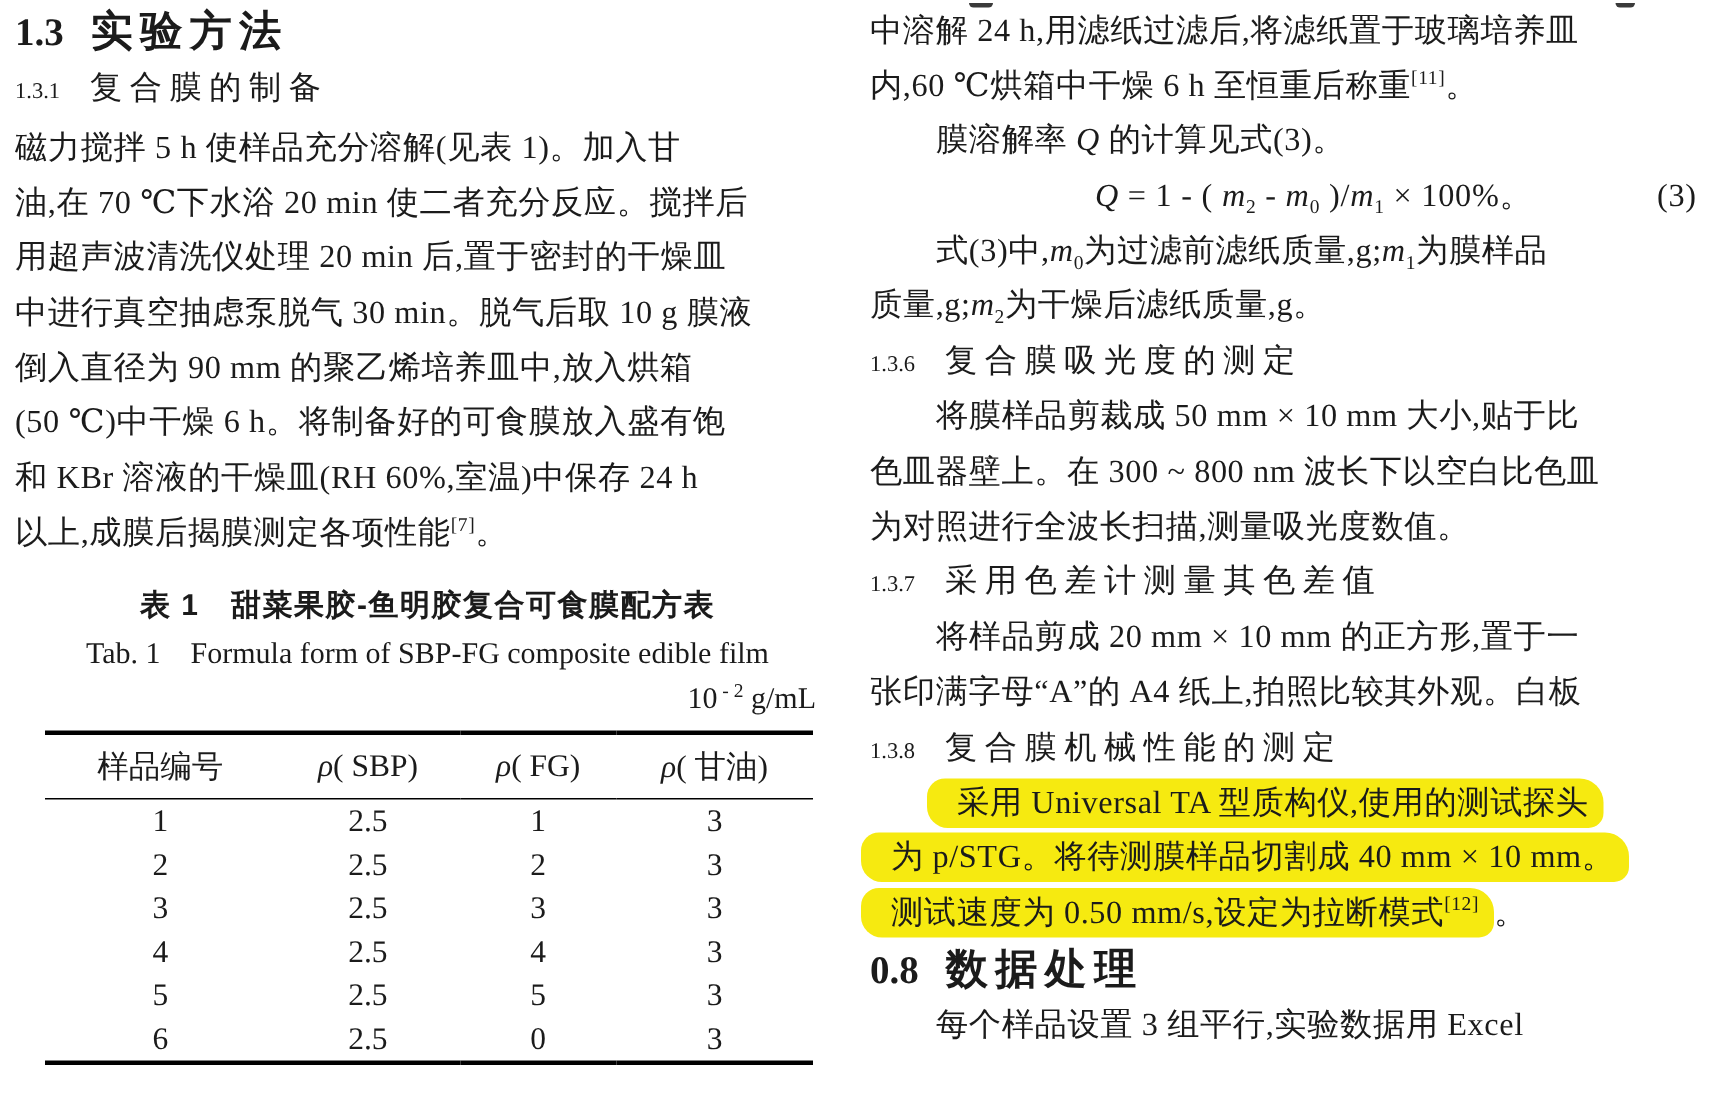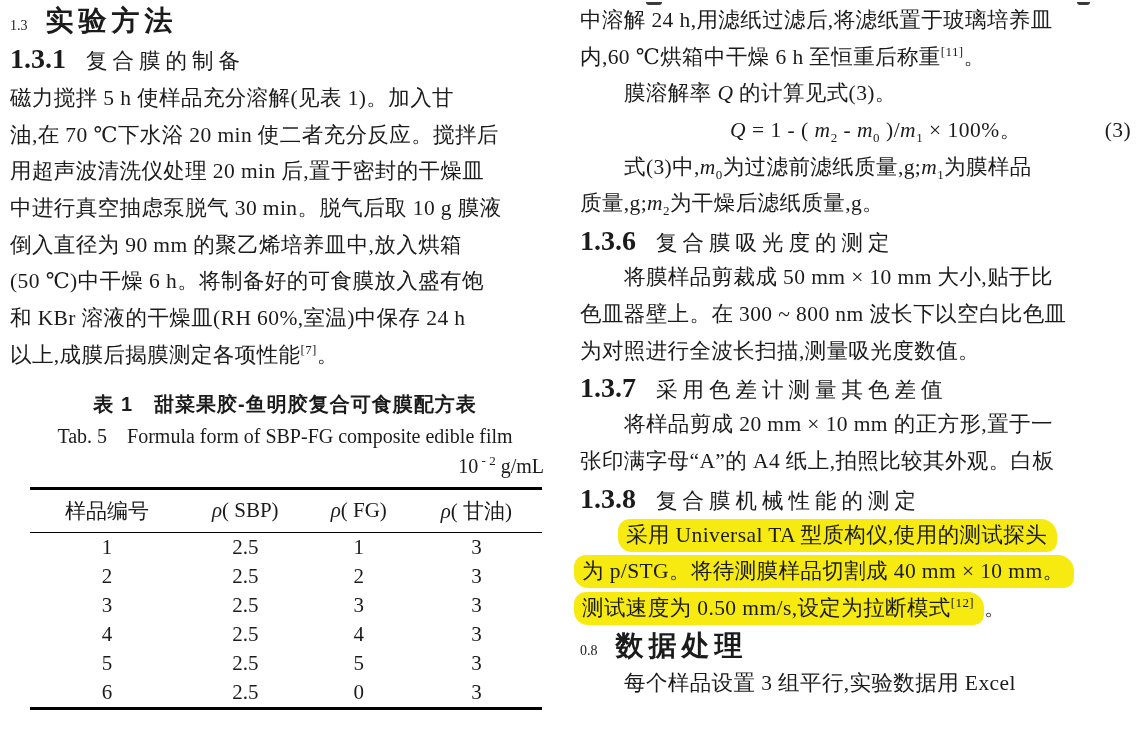--- a/index.html
+++ b/index.html
@@ -9,24 +9,24 @@
     font-family:"Liberation Serif","DejaVu Serif",serif;
     font-size:21.5px;
   }
   .col{position:absolute;top:2px;}
   .col-left{left:10px;width:550px;}
   .col-right{left:580px;width:557px;}
   .line{height:36.7px;line-height:36.7px;white-space:nowrap;letter-spacing:0.4px;}
   .indent{padding-left:44px;}
   
   .h1{height:38px;line-height:38px;white-space:nowrap;}
-  .h1 .num{font-weight:normal;font-size:14px;margin-right:18px;}
+  .h1 .num{font-weight:bold;font-size:26px;margin-right:18px;}
   .h1 .title{font-family:"Liberation Sans","DejaVu Sans",sans-serif;font-weight:bold;font-size:28px;letter-spacing:5px;}
   .h2{height:37px;line-height:37px;white-space:nowrap;}
-  .h2 .num{font-weight:bold;font-size:28px;margin-right:20px;}
+  .h2 .num{font-weight:normal;font-size:15px;margin-right:20px;}
   .h2 .title{letter-spacing:5px;font-size:21.5px;}
   
   .para{margin:0;}
   .para-first{margin-top:3px;}
   
   .eq{position:relative;}
   .eq .eq-main{padding-left:150px;letter-spacing:0.5px;}
   .eq .eq-no{position:absolute;right:6px;top:0;}
   .var{font-style:italic;font-family:"Liberation Serif","DejaVu Serif",serif;}
   sup{font-size:13px;line-height:0;text-align:center;}
@@ -34,21 +34,21 @@
   
   .tbl-cap-cn{margin-top:14px;height:33px;line-height:33px;text-align:center;
     font-family:"Liberation Sans","DejaVu Sans",sans-serif;font-weight:bold;font-size:20px;letter-spacing:1px;}
   .tbl-cap-en{height:30px;line-height:30px;text-align:center;font-size:20px;}
   .tbl-unit{height:30px;line-height:30px;text-align:right;padding-right:16px;font-size:20px;}
   table.ftable{width:512px;margin:6px 0 0 20px;border-collapse:collapse;
     border-top:3px solid #000;border-bottom:3px solid #000;}
   table.ftable th{font-weight:normal;font-size:21px;height:40px;border-bottom:1.5px solid #000;text-align:center;}
   table.ftable td{font-size:21px;height:29px;text-align:center;padding:0;}
   
-  .hl{background:#f6ea10;border-radius:12px 16px 10px 14px;padding:4px 10px 5px 8px;margin-left:-6px;}
+  .hl{background:#f6ea10;border-radius:12px 16px 10px 14px;padding:4px 10px 5px 20px;margin-left:-6px;}
   
   .frag{position:absolute;background:#3a3a3a;height:3px;top:0;}
   .frag-a{left:66px;width:16px;border-radius:0 0 3px 3px;}
   .frag-b{left:497px;width:13px;border-radius:0 0 3px 3px;}
 </style>
 </head>
 <body>
 
 <div class="page">
 
@@ -64,21 +64,21 @@
         <div class="line">油,在 70 ℃下水浴 20 min 使二者充分反应。搅拌后</div>
         <div class="line">用超声波清洗仪处理 20 min 后,置于密封的干燥皿</div>
         <div class="line">中进行真空抽虑泵脱气 30 min。脱气后取 10 g 膜液</div>
         <div class="line">倒入直径为 90 mm 的聚乙烯培养皿中,放入烘箱</div>
         <div class="line">(50 ℃)中干燥 6 h。将制备好的可食膜放入盛有饱</div>
         <div class="line">和 KBr 溶液的干燥皿(RH 60%,室温)中保存 24 h</div>
         <div class="line">以上,成膜后揭膜测定各项性能<sup>[7]</sup>。</div>
       </div>
 
     <div class="tbl-cap-cn">表 1　甜菜果胶-鱼明胶复合可食膜配方表</div>
-    <div class="tbl-cap-en">Tab. 5　Formula form of SBP-FG composite edible film</div>
+    <div class="tbl-cap-en">Tab. 1　Formula form of SBP-FG composite edible film</div>
     <div class="tbl-unit">10<sup> - 2</sup> g/mL</div>
 
     <table class="ftable">
       <thead>
         <tr>
             <th>样品编号</th>
             <th><i class="var">ρ</i>( SBP)</th>
             <th><i class="var">ρ</i>( FG)</th>
             <th><i class="var">ρ</i>( 甘油)</th>
           </tr>

